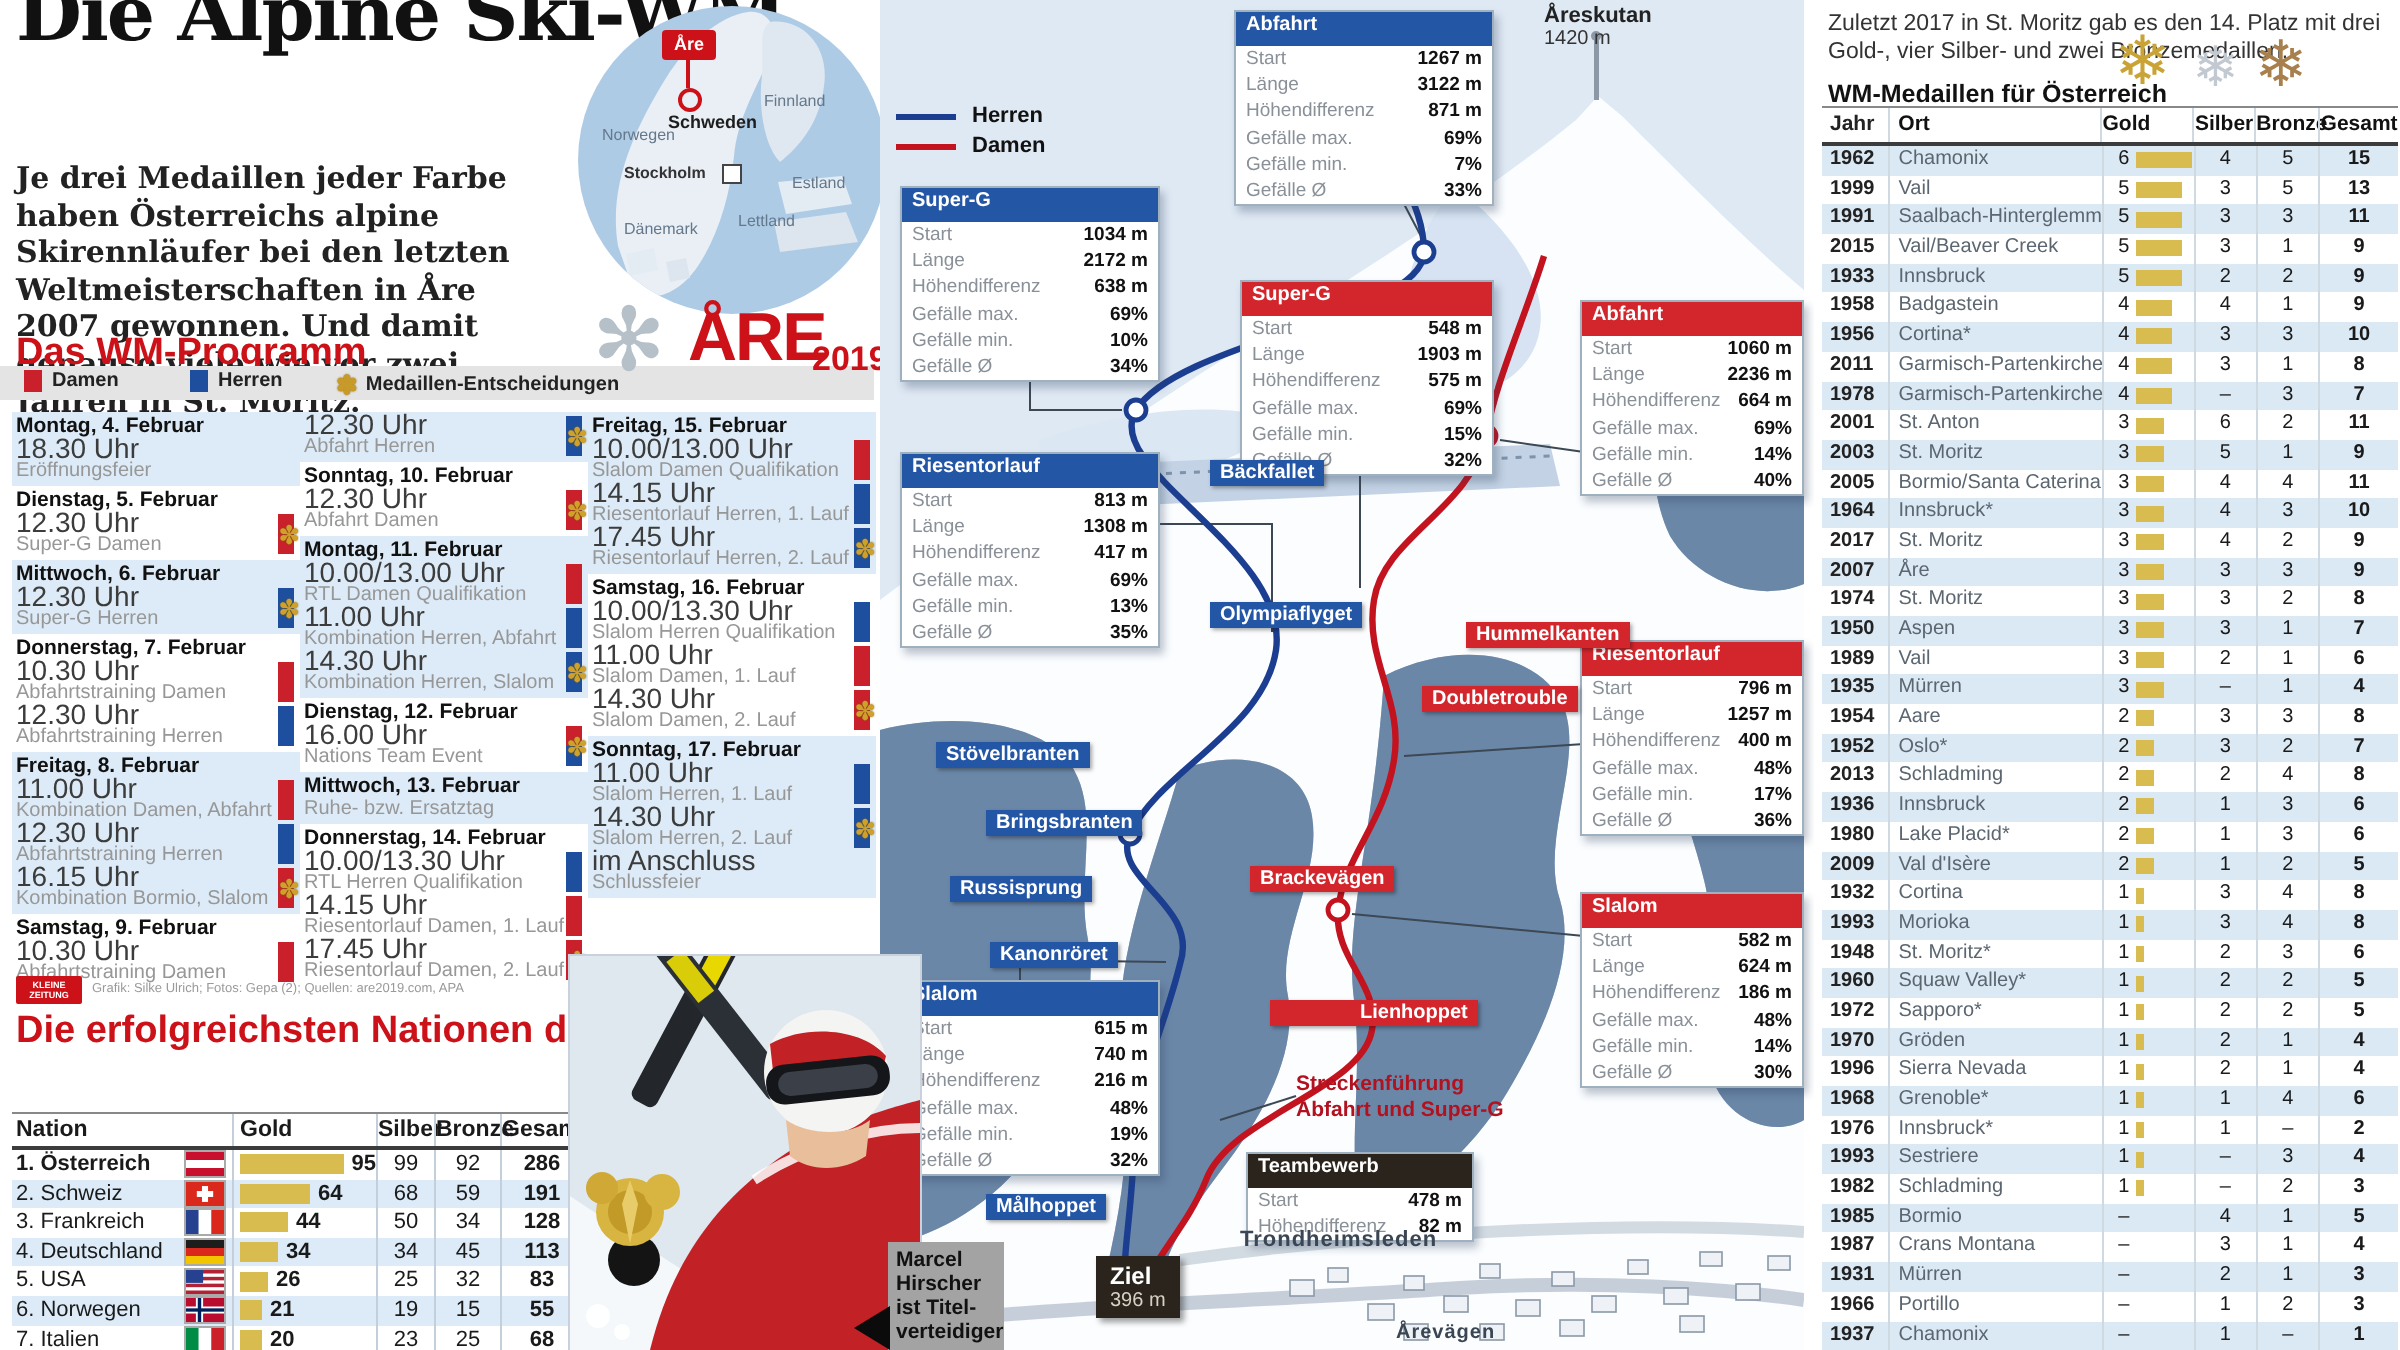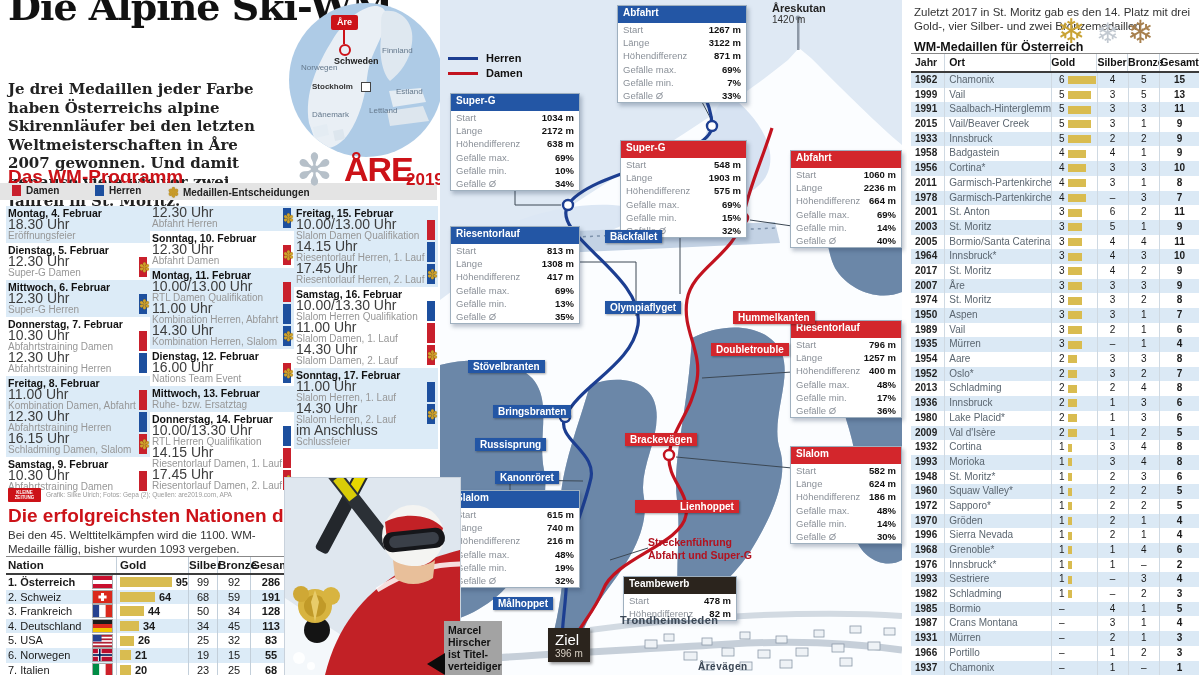--- a/index.html
+++ b/index.html
@@ -84,21 +84,21 @@
   .course.damen .hd{background:#d3262c}
   .course.dark .hd{background:#2b241d}
   .crow{display:flex;justify-content:space-between;padding:0 5px;height:13.2px;line-height:13.2px}
   .crow .cl{color:#8a9098;white-space:nowrap}
   .crow .cv{font-weight:bold;color:#111;white-space:nowrap}
   .tlabel{position:absolute;color:#fff;font-weight:bold;font-size:10px;padding:1px 5px;white-space:nowrap;
           box-shadow:1px 1px 2px rgba(0,0,0,.35)}
   .tlabel.herren{background:#2356a5}.tlabel.damen{background:#d3262c}
   .routenote{left:208px;top:536px;font-size:10.5px;font-weight:bold;color:#b2121f;line-height:1.2;white-space:nowrap}
   .ziel{left:108px;top:628px;background:#2b241d;color:#fff;padding:3px 7px;box-shadow:2px 2px 3px rgba(0,0,0,.4)}
-  .ziel .zl{font-size:15px;font-weight:normal}
+  .ziel .zl{font-size:12px;font-weight:bold}
   .ziel .zh{font-size:10px;color:#d8d0c4}
   .place1{left:180px;top:614px;font-size:11px;font-weight:bold;color:#3a4654;letter-spacing:0.5px}
   .place2{left:258px;top:661px;font-size:10px;font-weight:bold;color:#3a4654;letter-spacing:0.5px}
   
   #photo{left:285px;top:478px;width:175px;height:197px;overflow:hidden;box-shadow:0 0 0 1px #c9d2dc}
   .caption{left:444px;top:621px;width:58px;height:54px;background:#a3a3a3;padding:3px 2px 0 4px;
            font:bold 10.5px/1.15 "Liberation Sans",sans-serif;color:#111;box-sizing:border-box}
   .arrow-left{left:427px;top:653px;width:0;height:0;border-top:11px solid transparent;border-bottom:11px solid transparent;
               border-right:18px solid #0b0b0b}
   
@@ -224,21 +224,21 @@
               <div class="pevent">Kombination Damen, Abfahrt</div>
               <span class="pbar damen"></span>
             </div>
             <div class="pitem">
               <div class="ptime">12.30 Uhr</div>
               <div class="pevent">Abfahrtstraining Herren</div>
               <span class="pbar herren"></span>
             </div>
             <div class="pitem">
               <div class="ptime">16.15 Uhr</div>
-              <div class="pevent">Schladming Damen, Slalom</div>
+              <div class="pevent">Kombination Bormio, Slalom</div>
               <span class="pbar damen"></span>
               <span class="pmedal">✽</span>
             </div>
           </div>
           <div class="dayblock">
             <div class="pday">Samstag, 9. Februar</div>
             <div class="pitem">
               <div class="ptime">10.30 Uhr</div>
               <div class="pevent">Abfahrtstraining Damen</div>
               <span class="pbar damen"></span>
@@ -379,21 +379,20 @@
 
     <div class="abs credit">
       <div class="kzlogo">
         <div>KLEINE</div>
         <div>ZEITUNG</div>
       </div>
       <span class="credittext">Grafik: Silke Ulrich; Fotos: Gepa (2); Quellen: are2019.com, APA</span>
     </div>
 
     <div class="abs nat-title">Die erfolgreichsten Nationen der Ski-WM</div>
-    <div class="abs nat-sub">Bei den 45. Welttitelkämpfen wird die 1100. WM-Medaille fällig, bisher wurden 1093 vergeben.</div>
     <div id="nations" class="abs">
         <div class="nhead">
           <div class="nc-name">Nation</div>
           <div class="nc-flag"></div>
           <div class="nc-gold">Gold</div>
           <div class="nc-s">Silber</div>
           <div class="nc-b">Bronze</div>
           <div class="nc-g">Gesamt</div>
         </div>
         <div class="nrow first">
@@ -842,21 +841,21 @@
           </div>
           <div class="crow">
             <span class="cl">Höhendifferenz</span>
             <span class="cv">82 m</span>
           </div>
         </div>
       </div>
     <div id="traillabels">
         <div class="tlabel herren" style="left: 165px; top: 230px;">Bäckfallet</div>
         <div class="tlabel herren" style="left: 165px; top: 301px;">Olympiaflyget</div>
-        <div class="tlabel herren" style="left: 28px; top: 360px;">Stövelbranten</div>
+        <div class="tlabel herren" style="left: 28px; top: 371px;">Stövelbranten</div>
         <div class="tlabel herren" style="left: 53px; top: 405px;">Bringsbranten</div>
         <div class="tlabel herren" style="left: 35px; top: 438px;">Russisprung</div>
         <div class="tlabel herren" style="left: 55px; top: 471px;">Kanonröret</div>
         <div class="tlabel herren" style="left: 53px; top: 597px;">Målhoppet</div>
         <div class="tlabel damen" style="left: 293px; top: 311px;">Hummelkanten</div>
         <div class="tlabel damen" style="left: 271px; top: 343px;">Doubletrouble</div>
         <div class="tlabel damen" style="left: 185px; top: 433px;">Brackevägen</div>
         <div class="tlabel damen" style="left: 195px; top: 500px; padding-left: 45px;">Lienhoppet</div>
       </div>
 

